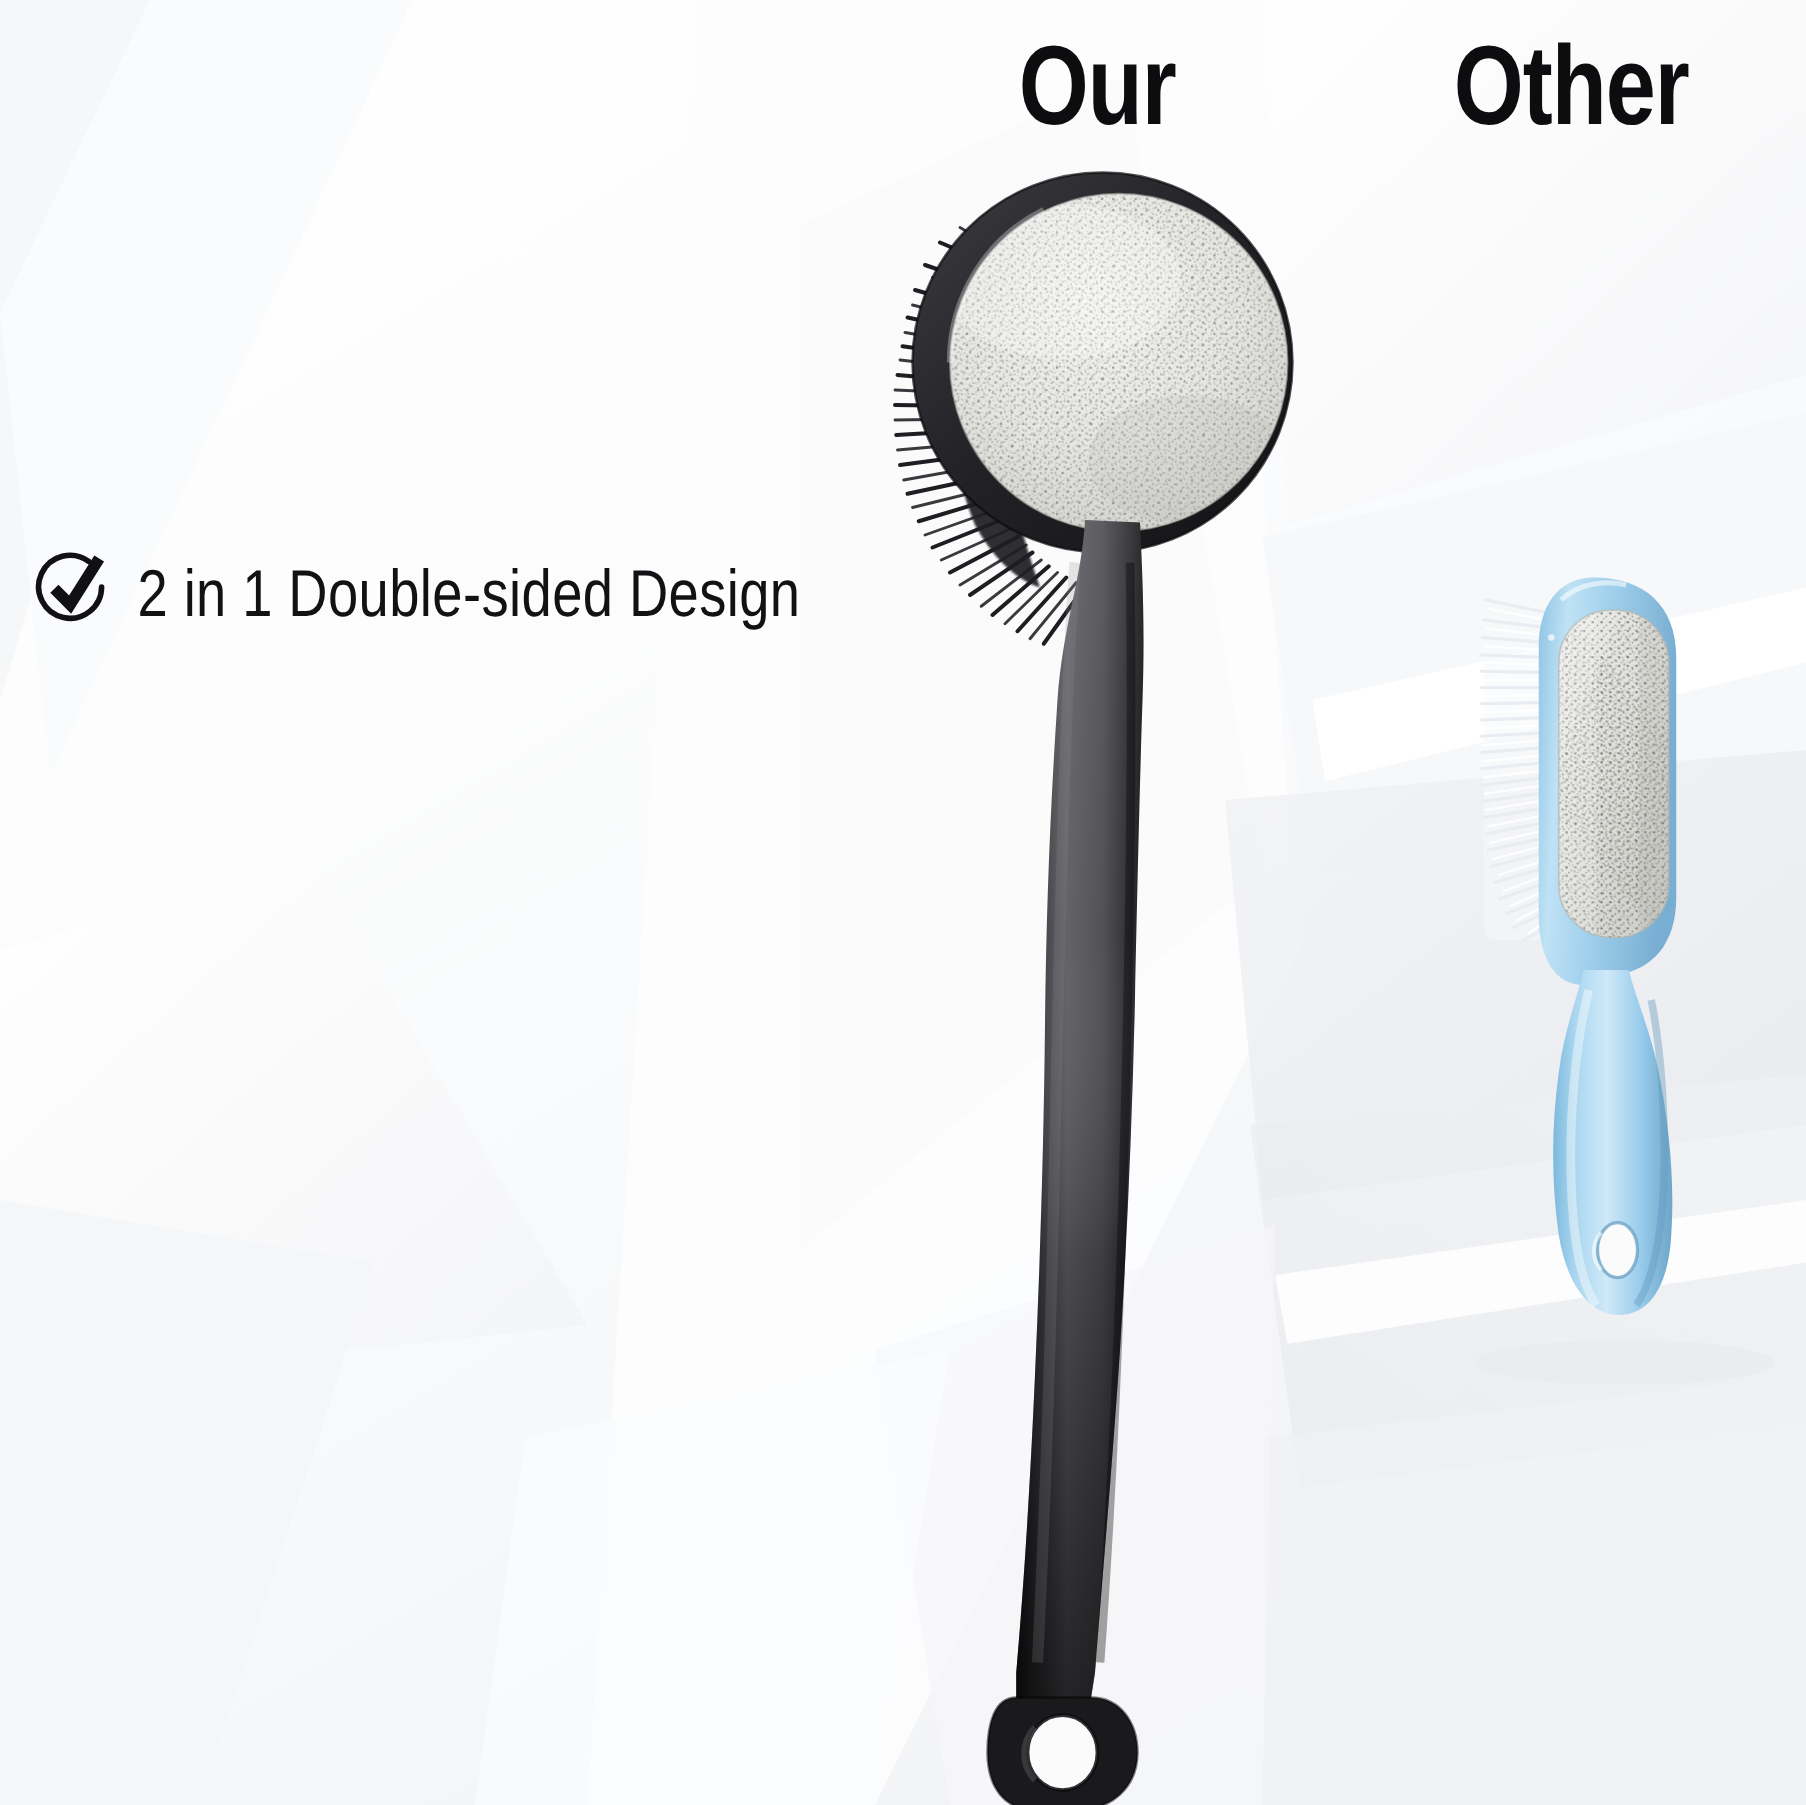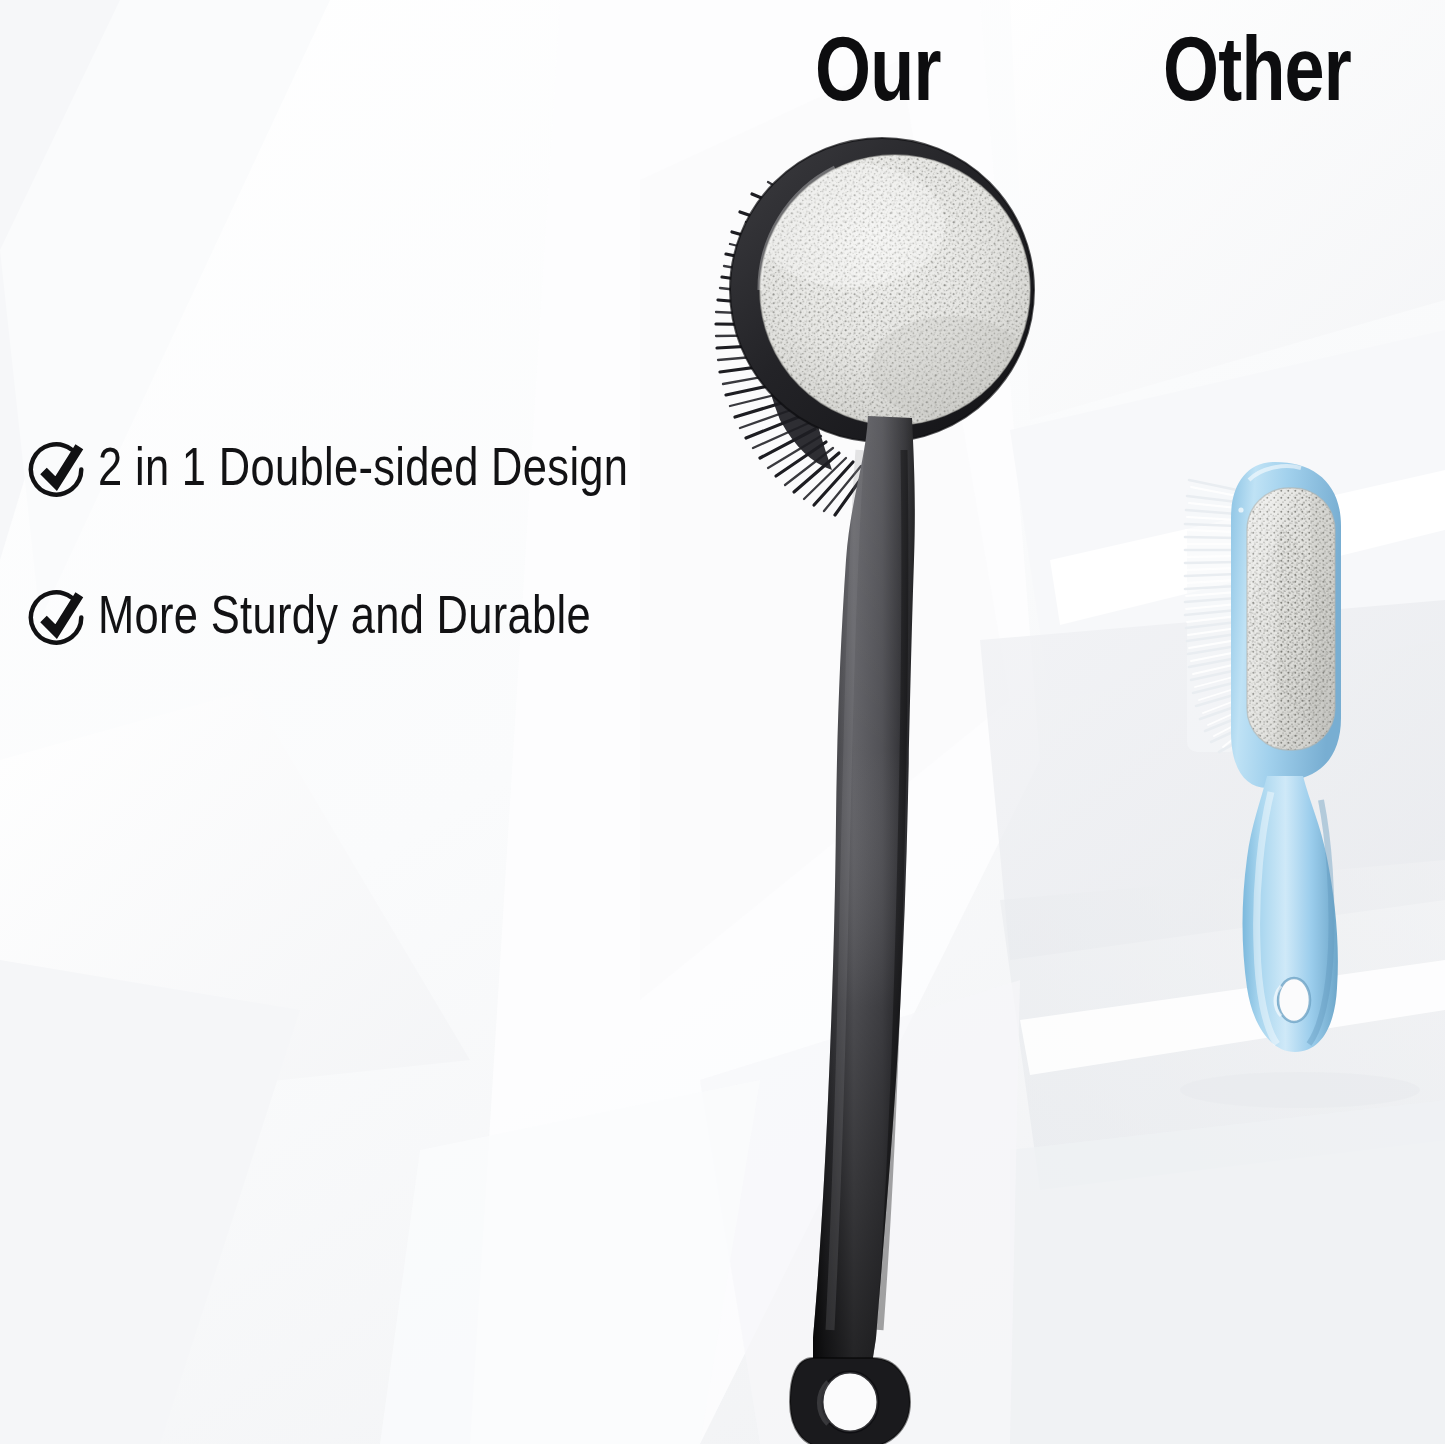--- a/index.html
+++ b/index.html
@@ -36,23 +36,24 @@
 
   
   #features{
     position:absolute;
     left:28px;
     top:440px;
     width:800px;
   }
   .feature-row{
     display:flex;
-    align-items:flex-start;
+    align-items:flex-end;
     height:62px;
     margin-bottom:86px;
+    gap:12px;
   }
   .feature-row:last-child{margin-bottom:0;}
   .check-icon{
     flex:0 0 auto;
     width:62px;height:62px;
     margin-right:8px;
     display:block;
   }
   .feature-label{
     font-family:"Liberation Sans", sans-serif;
@@ -130,27 +131,20 @@
     <div class="feature-row">
       <svg class="check-icon" viewBox="0 0 64 64">
         <path d="M44.5 9.5 A26 26 0 1 0 55 30.5" fill="none" stroke="#111113" stroke-width="4.6" stroke-linecap="round"></path>
         <path d="M16 32 L29 45 L53 7" fill="none" stroke="#111113" stroke-width="9.5" stroke-linecap="butt" stroke-linejoin="miter"></path>
       </svg>
       <span class="feature-label">2 in 1 Double-sided Design</span>
     </div>
 
 
 
-    <div class="feature-row">
-      <svg class="check-icon" viewBox="0 0 64 64">
-        <path d="M44.5 9.5 A26 26 0 1 0 55 30.5" fill="none" stroke="#111113" stroke-width="4.6" stroke-linecap="round"></path>
-        <path d="M16 32 L29 45 L53 7" fill="none" stroke="#111113" stroke-width="9.5" stroke-linecap="butt" stroke-linejoin="miter"></path>
-      </svg>
-      <span class="feature-label">More Sturdy and Durable</span>
-    </div>
 
 
   </div>
 
   <svg class="product" id="product-our" viewBox="0 0 350 1320">
     <defs>
       <radialGradient id="pumiceG" cx="0.42" cy="0.32" r="0.78">
         <stop offset="0%" stop-color="#f4f4f2"></stop>
         <stop offset="55%" stop-color="#e6e6e3"></stop>
         <stop offset="100%" stop-color="#cfcfcb"></stop>

